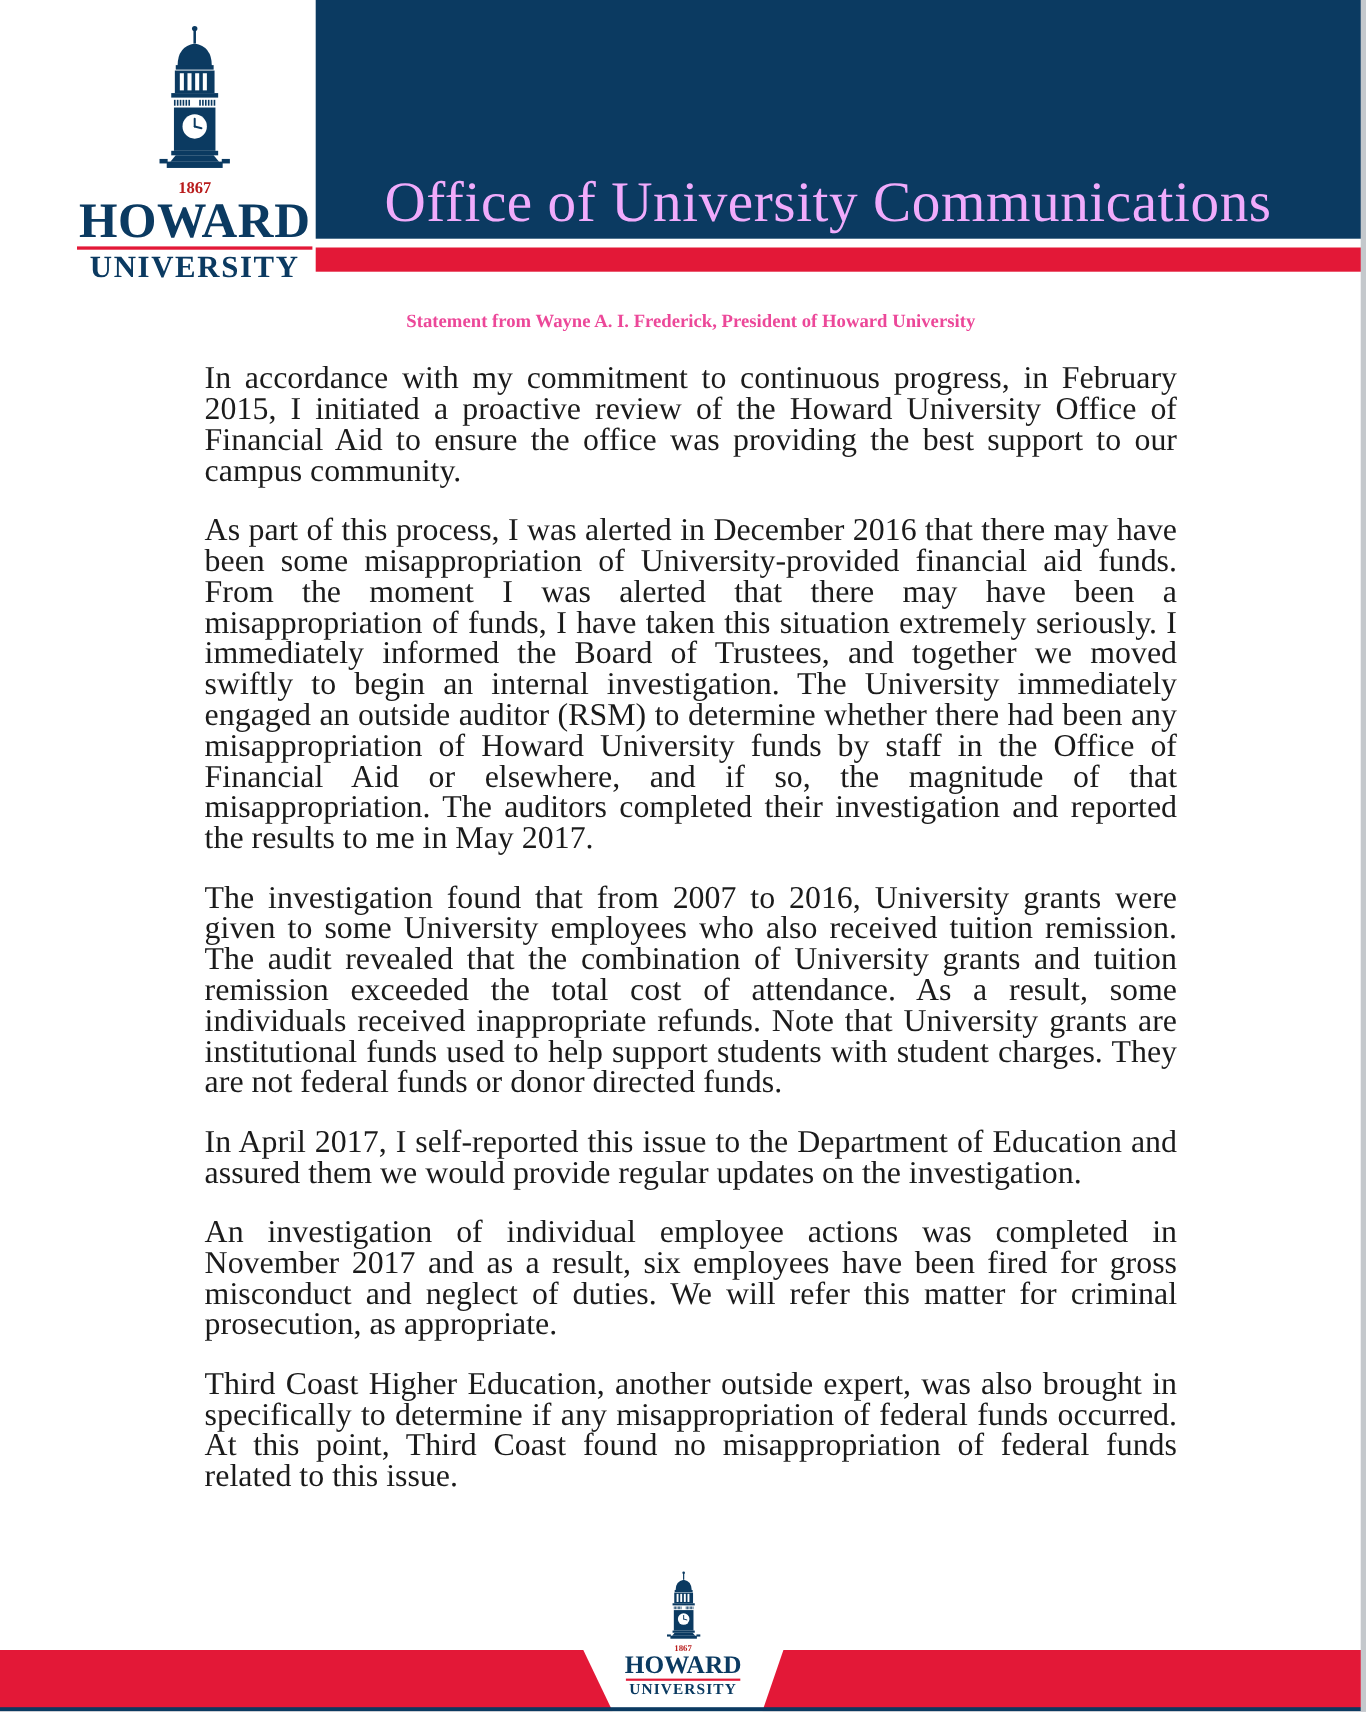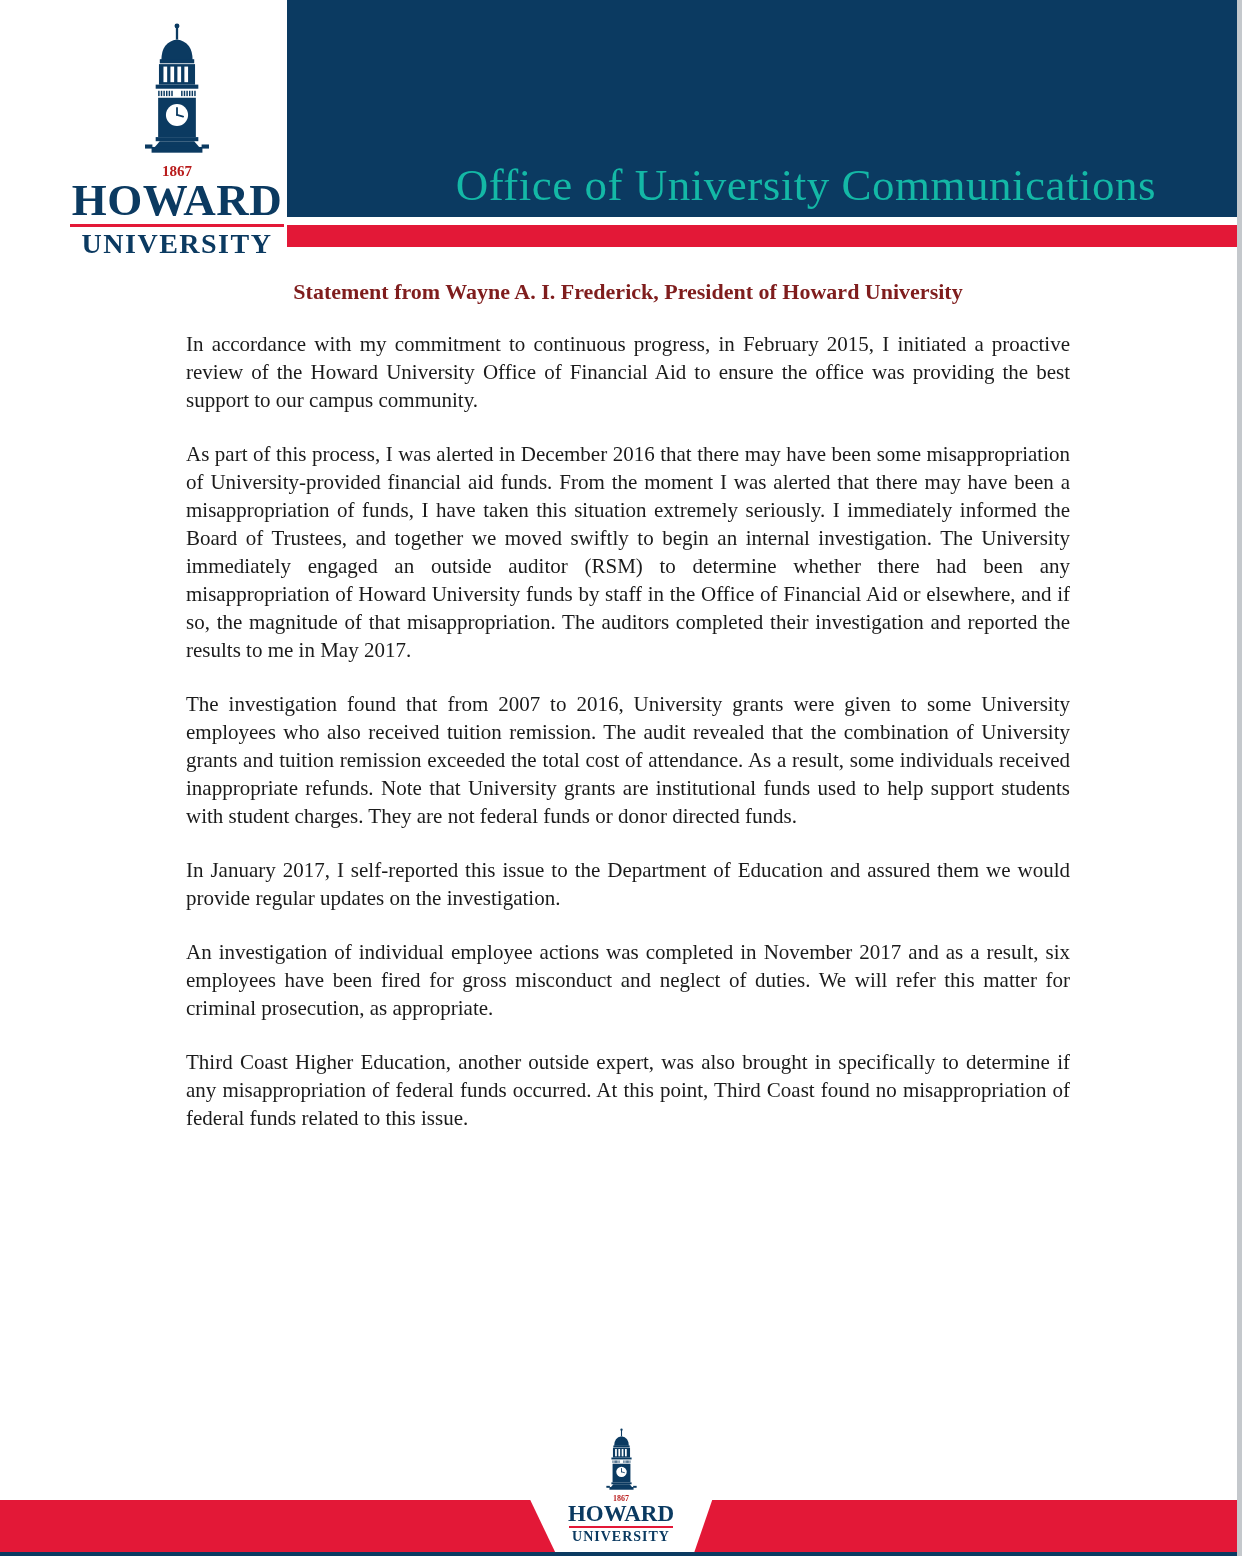--- a/index.html
+++ b/index.html
@@ -20,22 +20,22 @@
     position: absolute;
     left: 287px; top: 0;
     width: 955px; height: 217px;
     background: #0b3a61;
     display: flex;
     align-items: flex-end;
     justify-content: flex-end;
     padding: 0 86px 10px 0;
   }
   .header-title {
-    color: #14b8a6;
-    font-size: 45px;
+    color: #f0abfc;
+    font-size: 52px;
     line-height: 44px;
     letter-spacing: 0.5px;
     white-space: nowrap;
     margin-left: 13px;
   }
   .header-red-stripe {
     position: absolute;
     left: 287px; top: 225px;
     width: 955px; height: 22px;
     background: #e31837;
@@ -63,29 +63,29 @@
   .logo-small .name2 { font-size: 14px; line-height: 14px; letter-spacing: 1px; }
 
   
   .doc {
     position: absolute;
     left: 186px; top: 278px;
     width: 884px;
     color: #1b1b1b;
   }
   .doc h1 {
-    font-size: 22px;
+    font-size: 17px;
     line-height: 28px;
     font-weight: bold;
     text-align: center;
-    color: #7f1d1d;
+    color: #ec4899;
     margin: 0 0 24px 0;
   }
   .doc p {
-    font-size: 21px;
+    font-size: 29px;
     line-height: 28px;
     text-align: justify;
     margin: 0 0 26px 0;
   }
 
   
   .footer { position: absolute; left: 0; bottom: 0; width: 1242px; height: 160px; }
   .footer-red-left {
     position: absolute; left: 0; bottom: 0;
     width: 557px; height: 56px;
@@ -175,21 +175,21 @@
     <div class="name1">HOWARD</div>
     <div class="rule"></div>
     <div class="name2">UNIVERSITY</div>
   </div>
 
   <div class="doc">
     <h1>Statement from Wayne A. I. Frederick, President of Howard University</h1>
     <p>In accordance with my commitment to continuous progress, in February 2015, I initiated a proactive review of the Howard University Office of Financial Aid to ensure the office was providing the best support to our campus community.</p>
     <p>As part of this process, I was alerted in December 2016 that there may have been some misappropriation of University-provided financial aid funds. From the moment I was alerted that there may have been a misappropriation of funds, I have taken this situation extremely seriously. I immediately informed the Board of Trustees, and together we moved swiftly to begin an internal investigation. The University immediately engaged an outside auditor (RSM) to determine whether there had been any misappropriation of Howard University funds by staff in the Office of Financial Aid or elsewhere, and if so, the magnitude of that misappropriation. The auditors completed their investigation and reported the results to me in May 2017.</p>
     <p>The investigation found that from 2007 to 2016, University grants were given to some University employees who also received tuition remission. The audit revealed that the combination of University grants and tuition remission exceeded the total cost of attendance. As a result, some individuals received inappropriate refunds. Note that University grants are institutional funds used to help support students with student charges. They are not federal funds or donor directed funds.</p>
-    <p>In January 2017, I self-reported this issue to the Department of Education and assured them we would provide regular updates on the investigation.</p>
+    <p>In April 2017, I self-reported this issue to the Department of Education and assured them we would provide regular updates on the investigation.</p>
     <p>An investigation of individual employee actions was completed in November 2017 and as a result, six employees have been fired for gross misconduct and neglect of duties. We will refer this matter for criminal prosecution, as appropriate.</p>
     <p>Third Coast Higher Education, another outside expert, was also brought in specifically to determine if any misappropriation of federal funds occurred. At this point, Third Coast found no misappropriation of federal funds related to this issue.</p>
   </div>
 
   <div class="footer">
     <div class="footer-red-left"></div>
     <div class="footer-red-right"></div>
     <div class="footer-navy-strip"></div>
     <div class="logo logo-small">
       <svg class="tower" viewBox="0 0 100 170">

